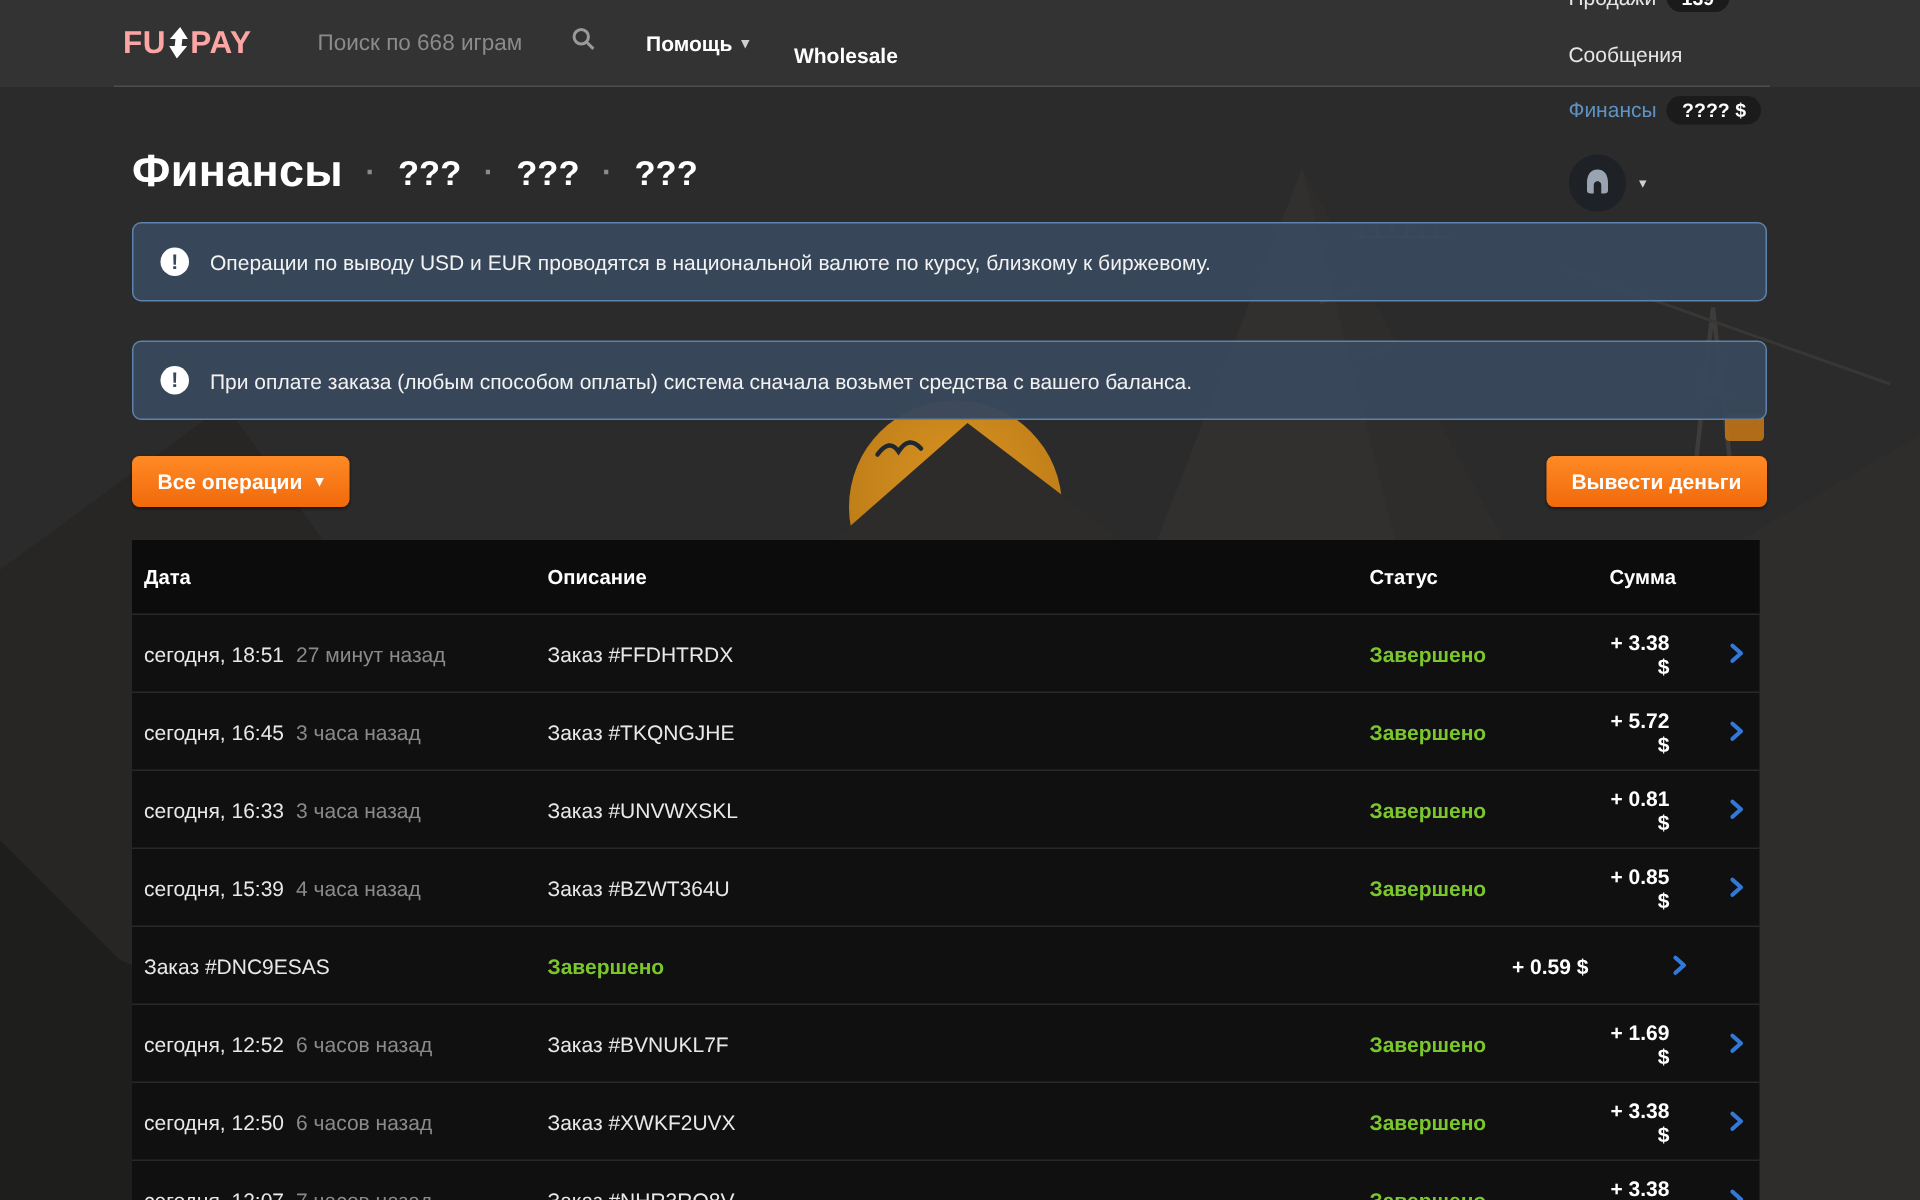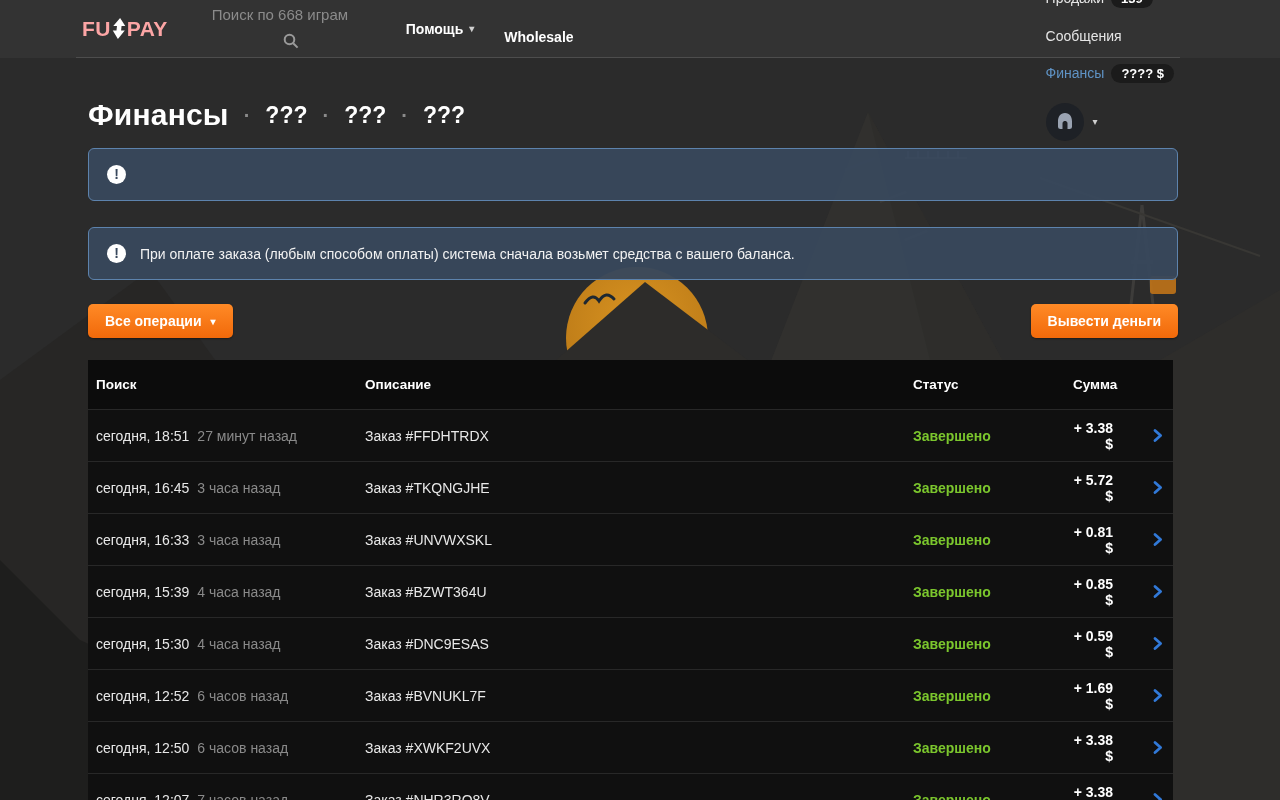--- a/index.html
+++ b/index.html
@@ -14,21 +14,21 @@
   
   .navbar{position:relative;z-index:3;background:#333333;height:58px;}
   .nav-inner{
     width:1104px;margin-left:76px;height:100%;
     display:flex;align-items:center;
     border-bottom:1px solid #4d4d4d;
     box-sizing:border-box;padding:0 6px;
   }
   .logo{display:flex;align-items:center;color:#fca5a5;font-weight:bold;font-size:21px;letter-spacing:.4px;cursor:pointer;}
   .logo .mark{margin:0 1px;display:flex;align-items:center;}
-  .searchbox{margin-left:42px;display:flex;align-items:center;gap:9px;flex-direction:column;}
+  .searchbox{margin-left:42px;display:flex;align-items:center;gap:9px;}
   .searchbox input{
     background:transparent;border:none;outline:none;
     color:#cfcfcf;font-size:15px;width:158px;
     font-family:"Liberation Sans", sans-serif;
   }
   .searchbox input::placeholder{color:#8b8b8b;}
   .nav-link{color:#e6e6e6;font-size:14px;text-decoration:none;cursor:pointer;white-space:nowrap;display:flex;align-items:center;gap:6px;}
   .nav-link.bold{font-weight:bold;color:#fff;}
   .help{margin-left:34px;font-weight:bold;color:#fff;}
   .wholesale{margin-left:30px;font-weight:bold;color:#fff;margin-top:16px;}
@@ -197,40 +197,41 @@
         <span class="title-extra">???</span>
         <span class="dot">·</span>
         <span class="title-extra">???</span>
         <span class="dot">·</span>
         <span class="title-extra">???</span>
       </span>
   </div>
 
   <div class="banner">
     <span class="banner-icon">!</span>
+    <span>Операции по выводу USD и EUR проводятся в национальной валюте по курсу, близкому к биржевому.</span>
   </div>
 
   <div class="banner">
     <span class="banner-icon">!</span>
     <span>При оплате заказа (любым способом оплаты) система сначала возьмет средства с вашего баланса.</span>
   </div>
 
   <div class="controls">
     <button class="btn">
       <span>Все операции</span>
       <span class="caret">▾</span>
     </button>
     <button class="btn">
       <span>Вывести деньги</span>
     </button>
   </div>
 
   <div class="table">
     <div class="thead">
-      <div>Поиск</div>
+      <div>Дата</div>
       <div>Описание</div>
       <div>Статус</div>
       <div class="th-amount">Сумма</div>
       <div></div>
     </div>
     <div>
   <div class="trow">
     <div class="c-date">
       <span class="time">сегодня, 18:51</span><span class="ago">27 минут назад</span>
     </div>
@@ -280,23 +281,20 @@
     <div class="c-status">Завершено</div>
     <div class="c-amount">+ 0.85 $</div>
     <div class="c-go">
       <svg width="15" height="15" viewBox="0 0 24 24" fill="none" stroke="#3179d8" stroke-width="4.5" stroke-linecap="round" stroke-linejoin="round">
         <polyline points="8 4 17 12 8 20"></polyline>
       </svg>
     </div>
   </div>
 
   <div class="trow">
-    <div class="c-date">
-      <span class="time">сегодня, 15:30</span><span class="ago">4 часа назад</span>
-    </div>
     <div class="c-desc">Заказ #DNC9ESAS</div>
     <div class="c-status">Завершено</div>
     <div class="c-amount">+ 0.59 $</div>
     <div class="c-go">
       <svg width="15" height="15" viewBox="0 0 24 24" fill="none" stroke="#3179d8" stroke-width="4.5" stroke-linecap="round" stroke-linejoin="round">
         <polyline points="8 4 17 12 8 20"></polyline>
       </svg>
     </div>
   </div>
 

